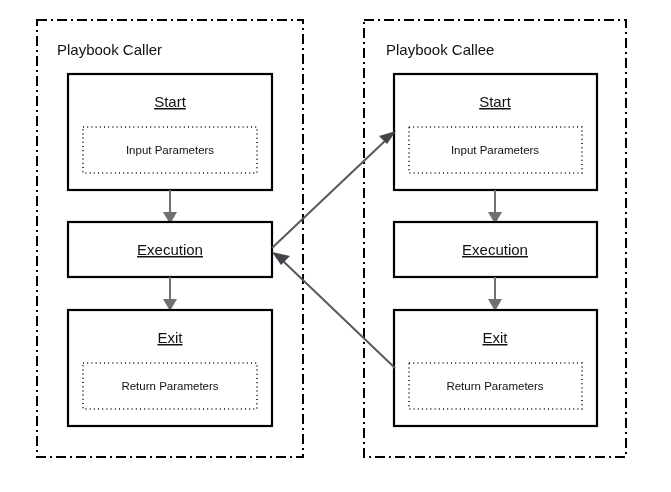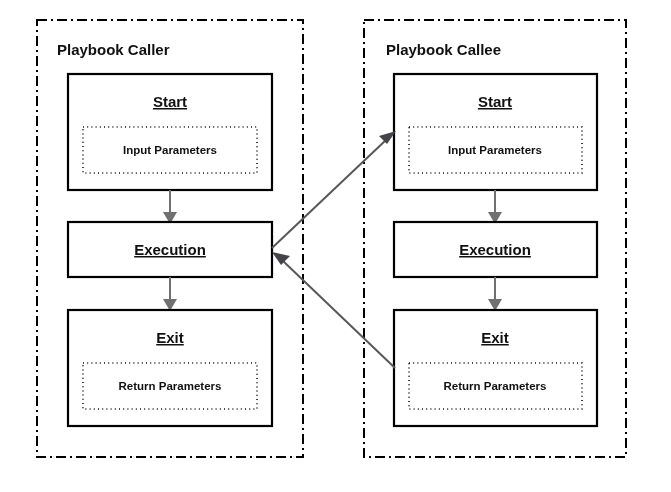--- a/index.html
+++ b/index.html
@@ -10,21 +10,20 @@
   body {
     width: 671px;
     height: 492px;
     font-family: "Liberation Sans", sans-serif;
     overflow: hidden;
   }
   #diagram-root {
     position: relative;
     width: 671px;
     height: 492px;
-    font-weight: bold;
   }
   svg#diagram {
     display: block;
     width: 671px;
     height: 492px;
   }
   .group-frame {
     fill: none;
     stroke: #000000;
     stroke-width: 2;

